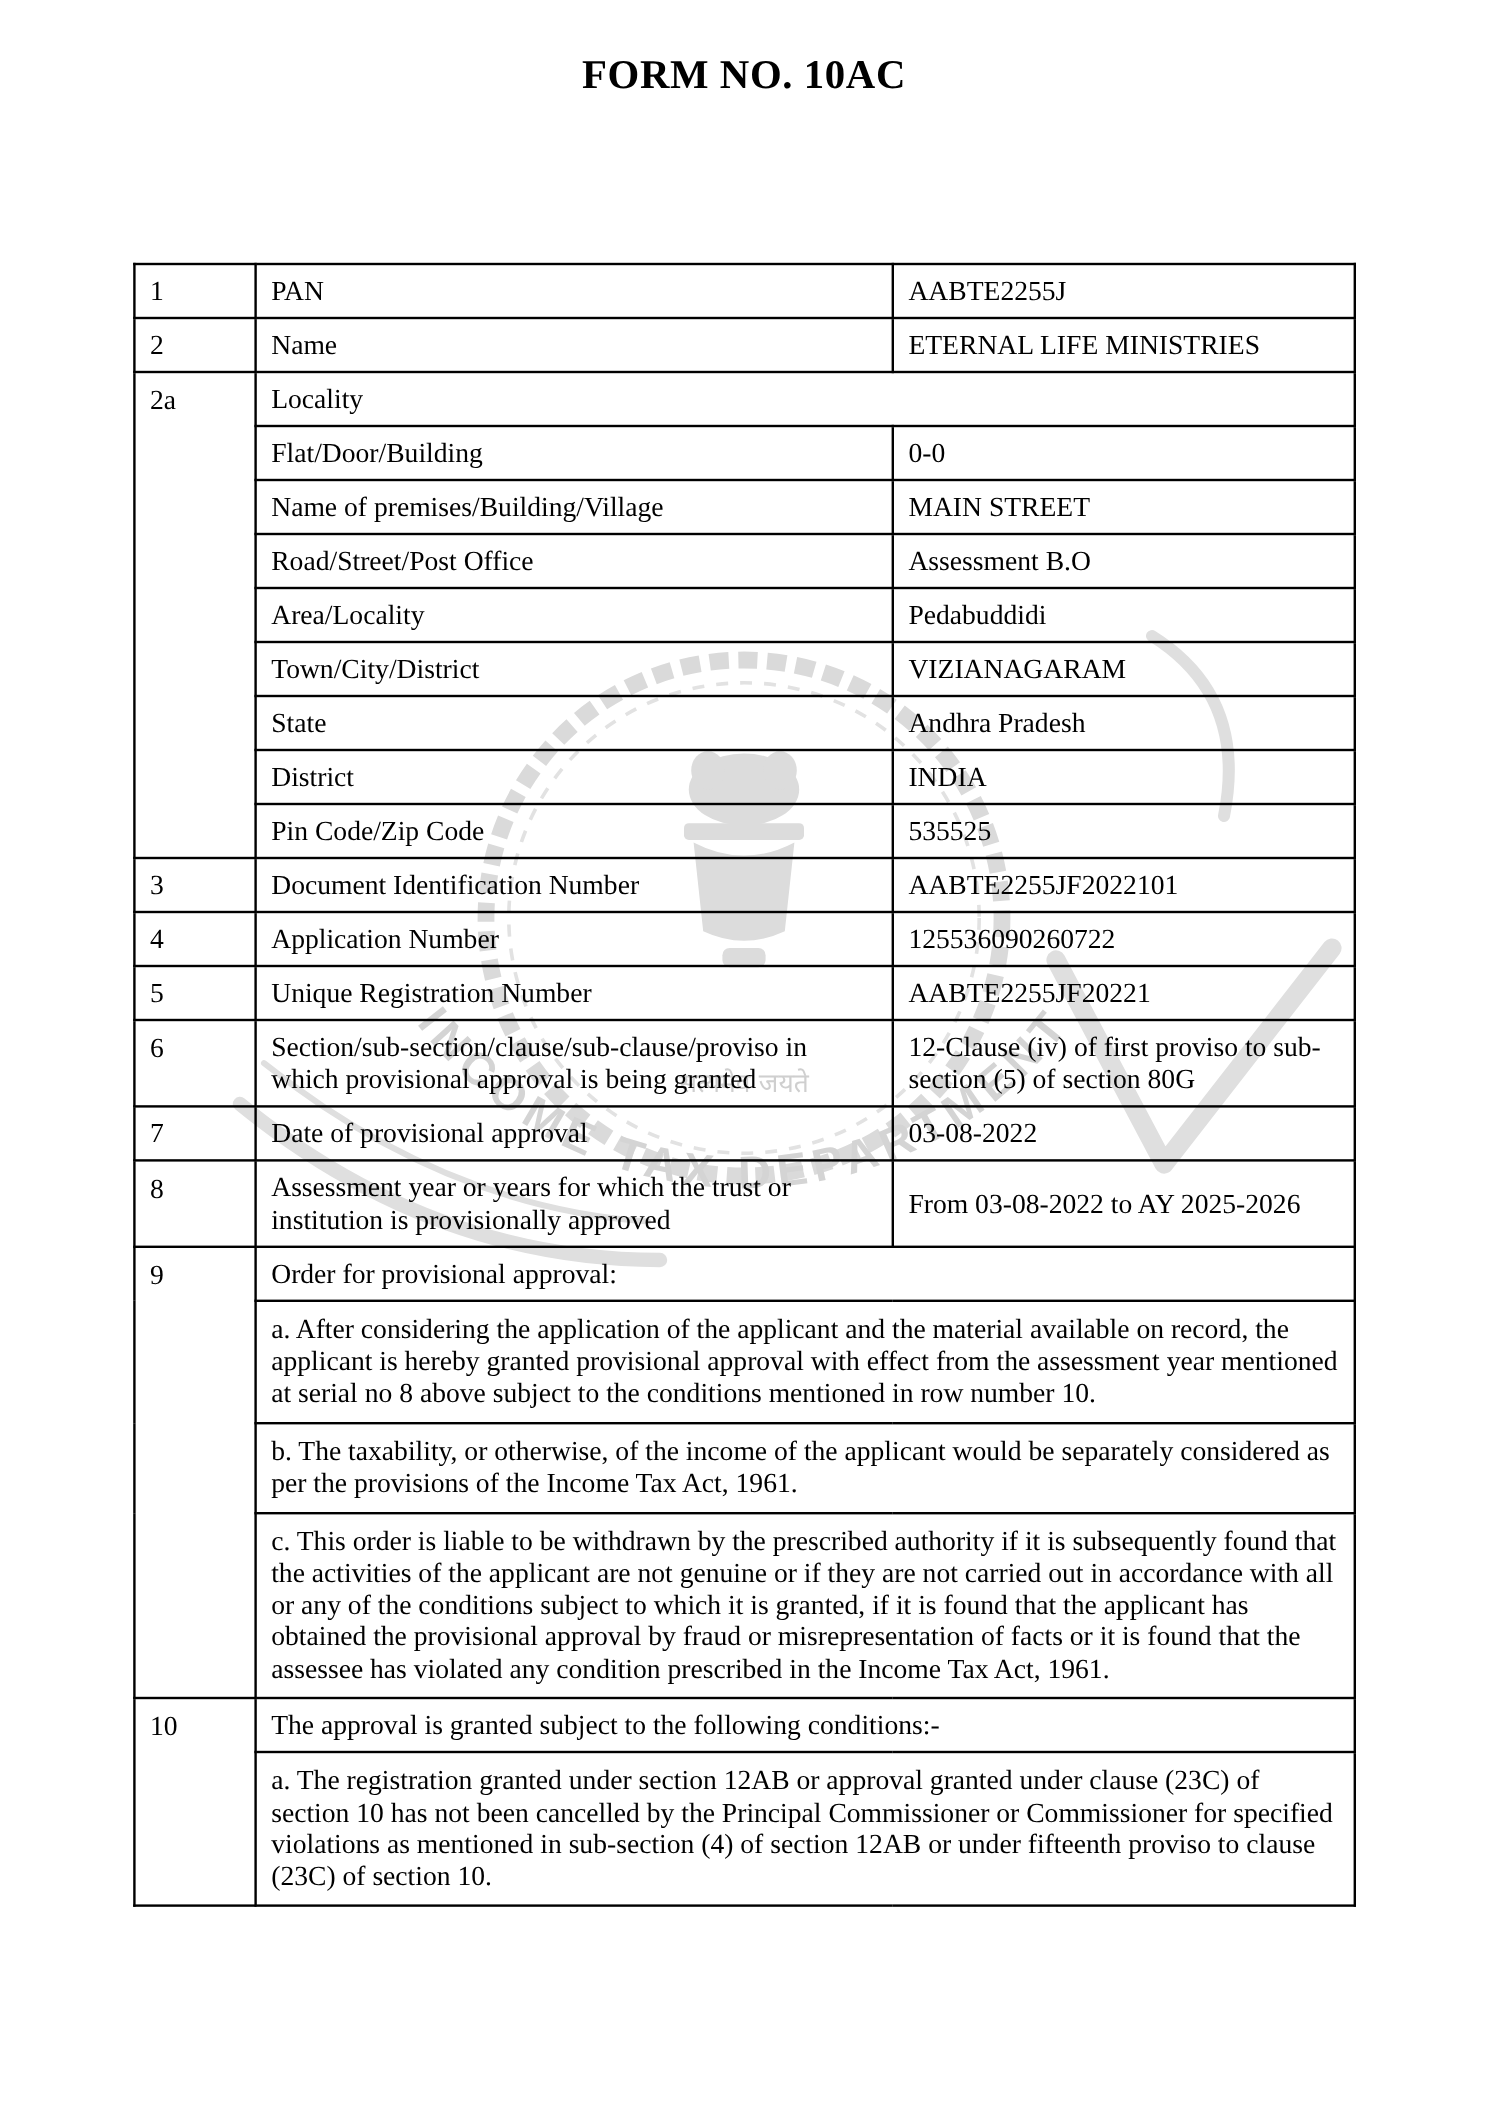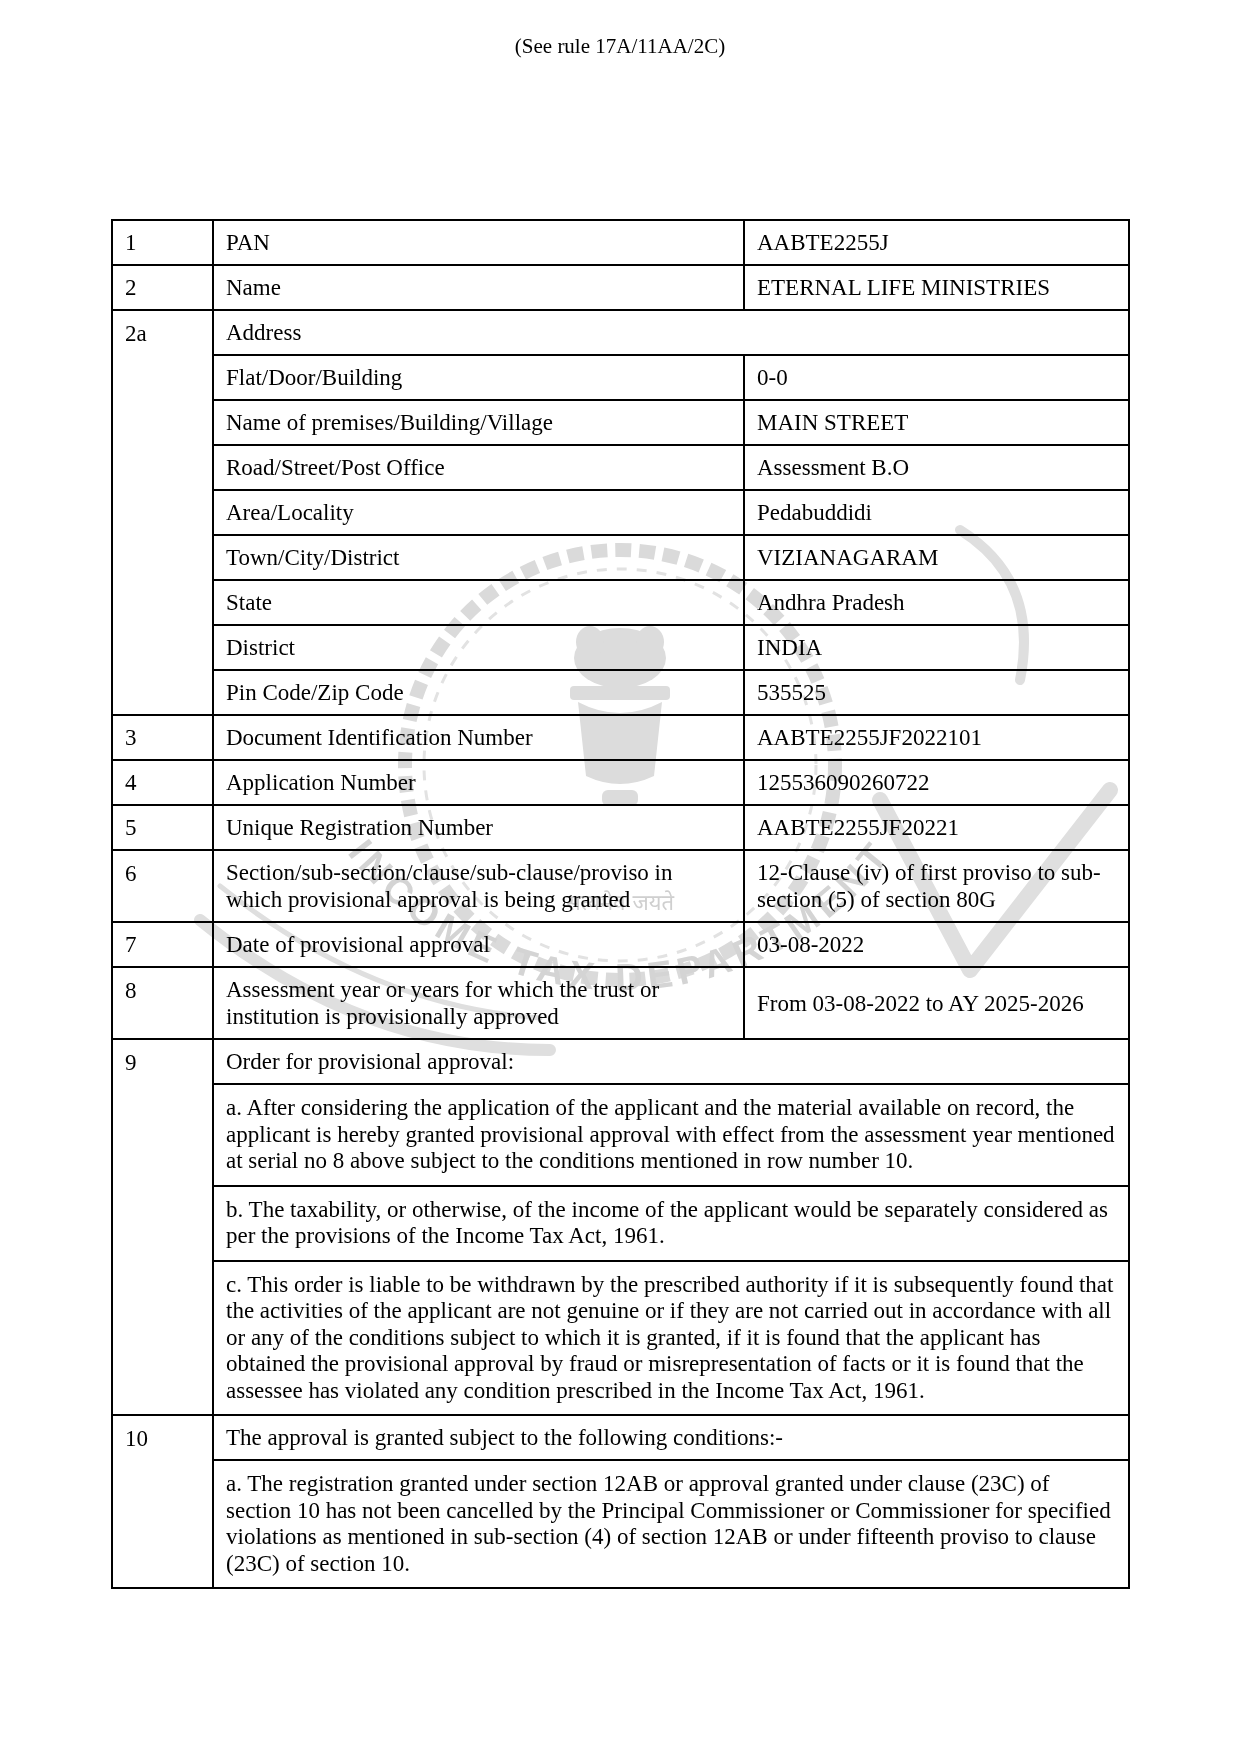--- a/index.html
+++ b/index.html
@@ -85,21 +85,21 @@
 
     <g stroke="#dfdfdf" fill="none" stroke-linecap="round">
       <path d="M 80 430 Q 240 560 430 560" stroke-width="12"></path>
       <path d="M 100 396 Q 250 516 420 528" stroke-width="5"></path>
       <path d="M 760 310 L 850 480 L 990 300" stroke-width="16" stroke-linejoin="round"></path>
       <path d="M 840 40 Q 920 90 900 190" stroke-width="10"></path>
     </g>
   </svg>
 
   <div class="doc-header">
-    <div class="doc-rule">(See rule 17A/11AA/2C)</div>
+    <div class="doc-title">FORM NO. 10AC</div>
   </div>
 
   <table class="form">
     <colgroup>
         <col class="c-num">
         <col class="c-lbl">
         <col class="c-val">
       </colgroup>
 
     <tbody>
@@ -110,21 +110,21 @@
     </tr>
 
     <tr>
       <td class="num">2</td>
       <td>Name</td>
       <td>ETERNAL LIFE MINISTRIES</td>
     </tr>
 
     <tr>
       <td class="numtop" rowspan="9">2a</td>
-      <td colspan="2">Address</td>
+      <td colspan="2">Locality</td>
     </tr>
     <tr>
       <td>Flat/Door/Building</td>
       <td>0-0</td>
     </tr>
     <tr>
       <td>Name of premises/Building/Village</td>
       <td>MAIN STREET</td>
     </tr>
     <tr>

